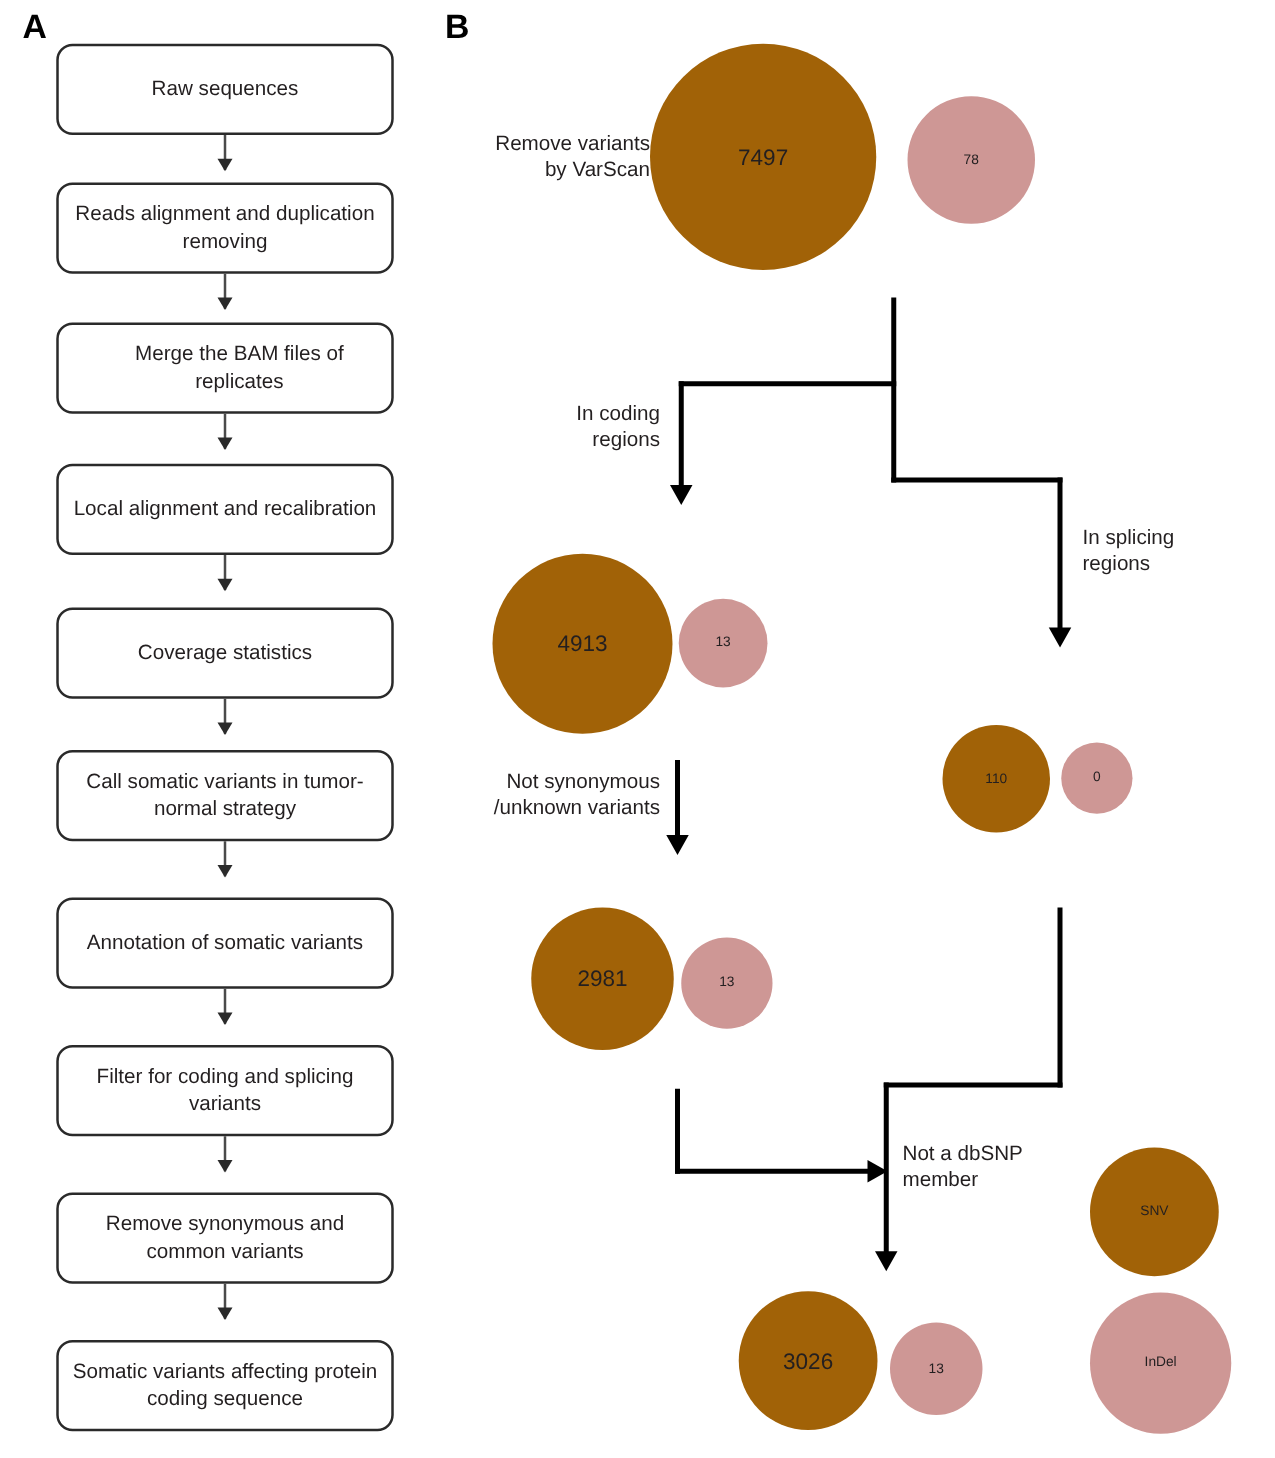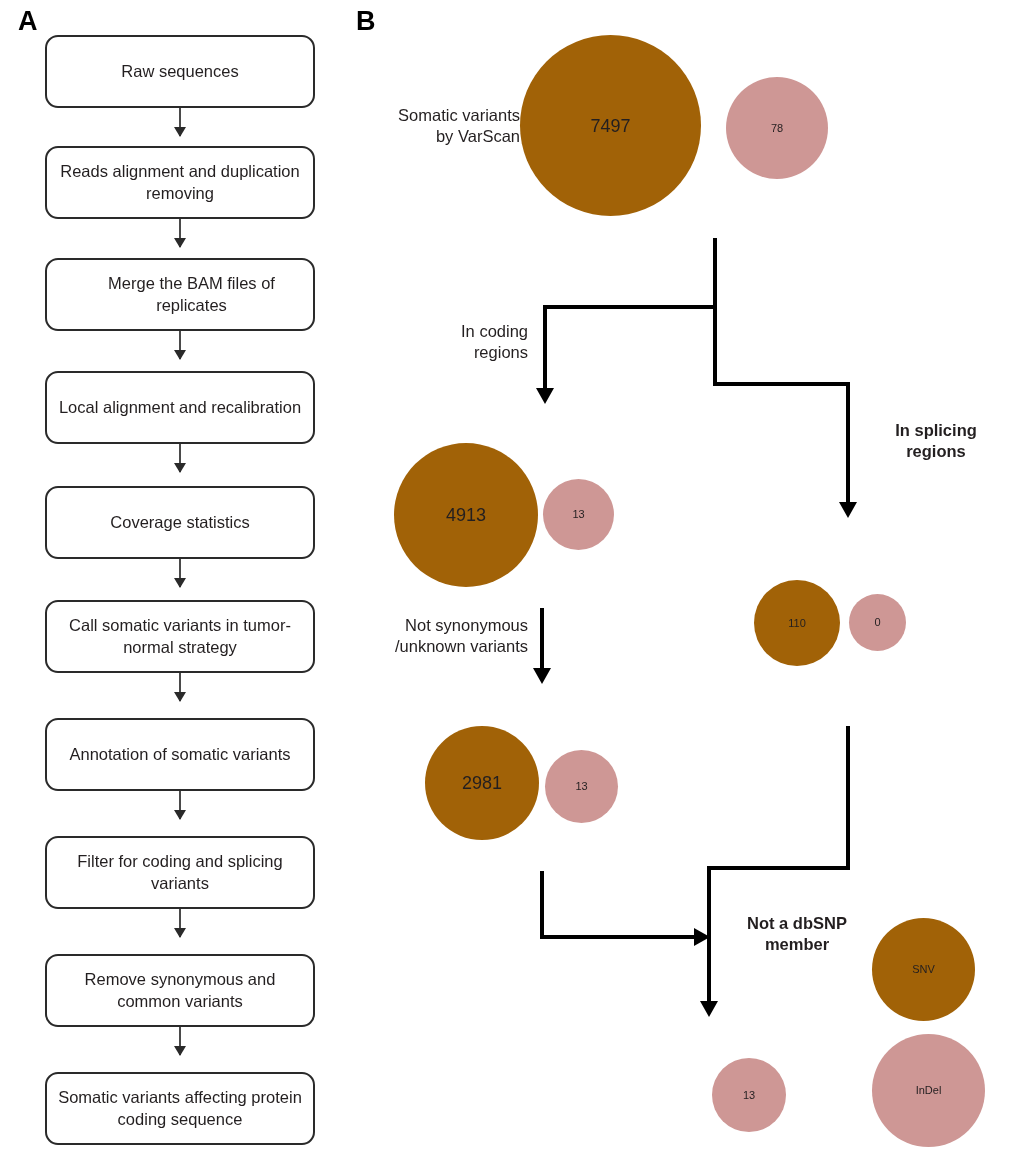--- a/index.html
+++ b/index.html
@@ -86,21 +86,21 @@
   .bubble.snv   { background: #a16207; }
   .bubble.indel { background: #CE9795; }
 
   .b-label {
     position: absolute;
     font-size: 16.5px;
     line-height: 1.3;
     color: #231f20;
   }
   .b-label.right-al { text-align: right; }
-  .b-label.left-al  { text-align: center; font-weight: bold;  }
+  .b-label.left-al  { text-align: left;  }
 
   
   .conn-v, .conn-h {
     position: absolute;
     background: #000000;
   }
   .conn-v { width: 4px; }
   .conn-h { height: 4px; }
 
   .arrow-down {
@@ -172,21 +172,21 @@
   </div>
   <div class="flow-arrow" style="top:1027px;height:28px;"></div>
 
   <div class="flow-box" style="top:1072px;">
     <span class="box-text">Somatic variants affecting protein coding sequence</span>
   </div>
 
   <div class="panel-letter" id="panel-b-letter">B</div>
 
   <div class="b-label right-al" style="left:352px; top:105px; width:168px;">
-    <div>Somatic variants</div>
+    <div>Remove variants</div>
     <div>by VarScan</div>
   </div>
 
   <div class="bubble snv" style="left:520px; top:35px;  width:181px; height:181px; font-size:18px;">7497</div>
   <div class="bubble indel" style="left:726px; top:77px;  width:102px; height:102px;">78</div>
 
   <div class="conn-v" style="left:713px; top:238px; height:148px;"></div>
   <div class="conn-h" style="left:543px; top:305px; width:174px;"></div>
   <div class="conn-v" style="left:543px; top:305px; height:85px;"></div>
   <div class="arrow-down" style="left:536px; top:388px;"></div>
@@ -228,18 +228,19 @@
 
   <div class="conn-v" style="left:540px; top:871px; height:68px;"></div>
   <div class="conn-h" style="left:540px; top:935px; width:158px;"></div>
   <div class="arrow-right" style="left:694px; top:928px;"></div>
 
   <div class="b-label left-al" style="left:722px; top:913px; width:150px;">
     <div>Not a dbSNP</div>
     <div>member</div>
   </div>
 
+  <div class="bubble snv" style="left:591px; top:1033px; width:111px; height:111px; font-size:18px;">3026</div>
   <div class="bubble indel" style="left:712px; top:1058px; width:74px;  height:74px;">13</div>
 
   <div class="bubble indel" style="left:872px; top:1034px; width:113px; height:113px;">InDel</div>
   <div class="bubble snv" style="left:872px; top:918px;  width:103px; height:103px;">SNV</div>
 
 </div>
 
 </body></html>

